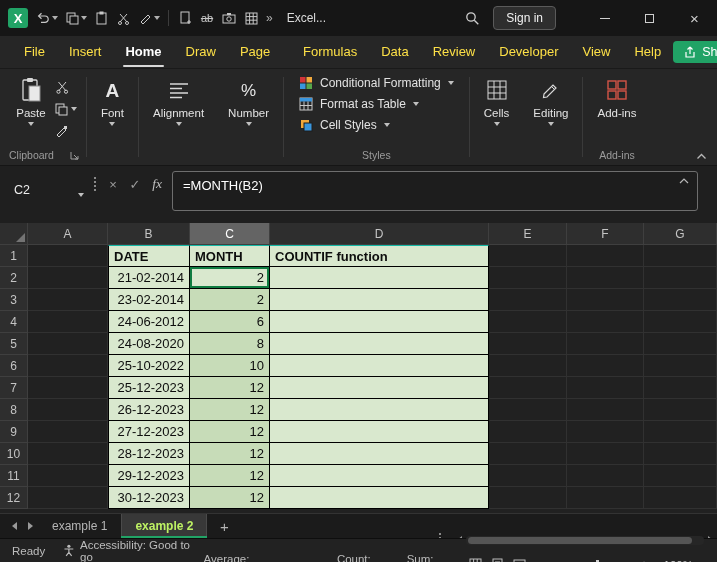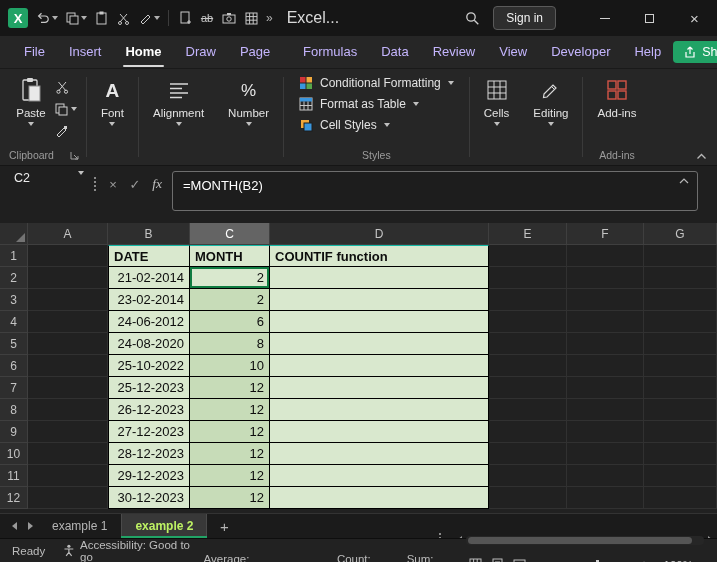--- a/index.html
+++ b/index.html
@@ -12,37 +12,37 @@
               padding-left:8px; color:#c8c8c8; flex:0 0 auto; }
   .logo { width:20px; height:20px; background:var(--accent-green,#21a366); border-radius:3px;
           color:#fff; font-weight:bold; font-size:13px; display:flex; align-items:center;
           justify-content:center; margin-right:4px; }
   .qat { width:22px; height:24px; display:flex; align-items:center; justify-content:center;
          border-radius:3px; color:#c8c8c8; font-size:11px; }
   .qcaret { width:0; height:0; border-left:3.5px solid transparent; border-right:3.5px solid transparent;
             border-top:4px solid #b0b0b0; margin:0 3px 0 -2px; }
   .tsep { width:1px; height:16px; background:#3c3c3c; margin:0 5px; }
   .chevmore { color:#b0b0b0; font-size:12px; padding:0 4px; }
-  .apptitle { margin-left:10px; color:#dadada; font-size:16px; }
+  .apptitle { margin-left:10px; color:#dadada; font-size:12px; }
   .tb-right { margin-left:auto; display:flex; align-items:center; }
   .signin { background:#2e2e2e; border:1px solid #5a5a5a; color:#f0f0f0; font-size:12px;
             padding:4px 12px; border-radius:4px; margin:0 10px;
             font-family:"Liberation Sans", sans-serif; }
   .wctrls { display:flex; margin-left:16px; }
   .wctrl { width:45px; height:36px; display:flex; align-items:center; justify-content:center; color:#cfcfcf; }
   .minbar { width:10px; height:1px; background:#cfcfcf; display:inline-block; }
   .maxbox { width:9px; height:9px; border:1px solid #cfcfcf; display:inline-block; }
   .closex { font-size:15px; }
   .strike { font-size:11px; text-decoration:line-through; color:#c8c8c8; }
 
   
   .menubar { height:32px; background:#262626; display:flex; align-items:center;
              padding-left:12px; flex:0 0 auto; }
   .tabstrip { display:flex; height:100%; }
-  .mtab { padding:0 12px; line-height:32px; font-size:13px; color:#c4b5fd; position:relative; cursor:default; }
+  .mtab { padding:0 12px; line-height:32px; font-size:13px; color:#fde047; position:relative; cursor:default; }
   .mtab.active { color:#ffffff; font-weight:bold; }
   .mtab.active::after { content:""; position:absolute; left:10px; right:10px; bottom:1px;
                         height:2.5px; background:#d8d8d8; border-radius:2px; }
   .share { margin-left:auto; margin-right:14px; background:var(--accent-green,#21a366); color:#fff;
            border:none; border-radius:4px; display:flex; align-items:center; gap:6px;
            padding:4px 11px; font-size:12.5px; font-family:"Liberation Sans", sans-serif; }
 
   
   .ribbon { height:97px; background:#262626; border-top:1px solid #1a1a1a;
             display:flex; align-items:stretch; padding:3px 4px 0 4px; position:relative; flex:0 0 auto; }
@@ -60,21 +60,21 @@
              gap:16px; padding-bottom:4px; }
   .stylerow { display:flex; align-items:center; gap:7px; height:21px; padding:0 8px;
               color:#e2e2e2; font-size:12px; align-self:flex-start; }
   .collapse { position:absolute; right:10px; bottom:5px; }
   .bigA { font-size:19px; font-weight:bold; color:#e6e6e6; line-height:1; }
   .pct { font-size:17px; color:#e6e6e6; line-height:1; }
 
   
   .formula { height:58px; background:#1f1f1f; border-top:1px solid #151515;
              display:flex; align-items:flex-start; padding:5px 0 0 0; flex:0 0 auto; }
-  .namebox { width:92px; height:26px; display:flex; align-items:flex-start; justify-content:space-between;
+  .namebox { width:92px; height:26px; display:flex; align-items:flex-end; justify-content:space-between;
              padding:0 8px 0 14px; color:#ececec; font-size:12.5px; }
   .vdots { width:2px; height:14px; margin:6px 6px 0 2px;
            background-image:repeating-linear-gradient(#8a8a8a 0 2px, transparent 2px 4px); }
   .fbtn { width:22px; height:26px; display:flex; align-items:center; justify-content:center;
           color:#9c9c9c; font-size:13px; }
   .fbtn.fx { font-style:italic; font-family:"Liberation Serif", serif; font-size:13.5px; color:#c0c0c0; }
   .fbox { flex:1; height:40px; border:1px solid #6e6e6e; border-radius:3px; background:#1d1d1d;
           margin:0 19px 0 4px; padding:6px 26px 0 10px; color:#ffffff; font-size:13px; position:relative; }
   .fchev { position:absolute; top:6px; right:8px; }
 
@@ -221,22 +221,22 @@
   <div class="menubar">
     <div class="tabstrip">
         <div class="mtab">File</div>
         <div class="mtab">Insert</div>
         <div class="mtab active">Home</div>
         <div class="mtab">Draw</div>
         <div class="mtab">Page Layout</div>
         <div class="mtab">Formulas</div>
         <div class="mtab">Data</div>
         <div class="mtab">Review</div>
+        <div class="mtab">Developer</div>
         <div class="mtab">View</div>
-        <div class="mtab">Developer</div>
         <div class="mtab">Help</div>
       </div>
     <button class="share">
       <svg width="12" height="12" viewBox="0 0 12 12">
           <path d="M6 1 V8 M6 1 L3.5 3.5 M6 1 L8.5 3.5" stroke="#fff" fill="none" stroke-width="1.2"></path>
           <path d="M2 6 V11 H10 V6" stroke="#fff" fill="none" stroke-width="1.2"></path>
         </svg>
       <span>Share</span>
 
     </button>

